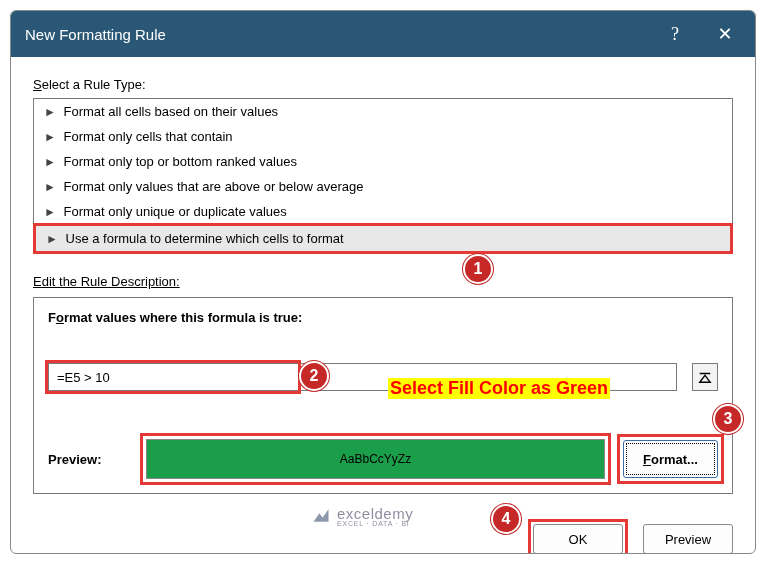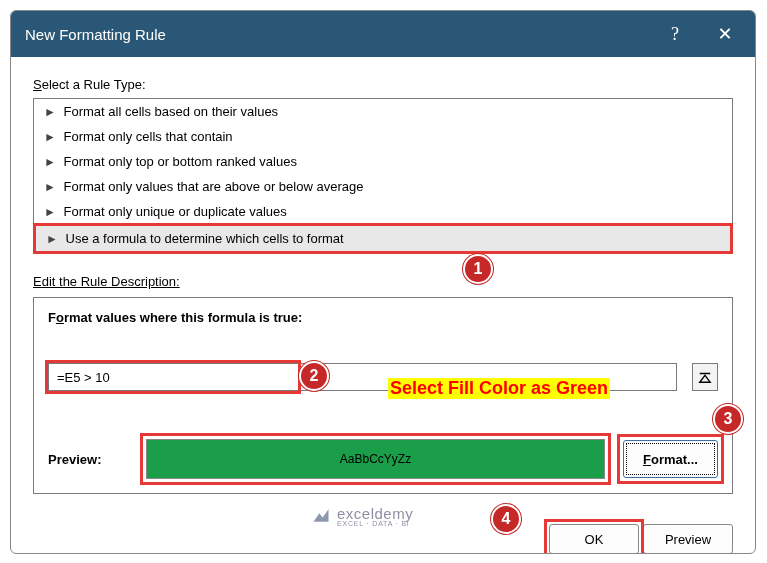--- a/index.html
+++ b/index.html
@@ -156,21 +156,21 @@
   }
   .format-hl {
     position: absolute;
     left: -6px; top: -6px; right: -6px; bottom: -6px;
     border: 3px solid #e53935;
     pointer-events: none;
   }
   .btn-row {
     display: flex;
     justify-content: flex-end;
-    gap: 4px;
+    gap: 20px;
     padding: 18px 22px 0 22px;
     align-items: center;
   }
   .btn {
     height: 30px;
     width: 90px;
     border: 1px solid #888;
     background: #fdfdfd;
     border-radius: 3px;
     cursor: pointer;

